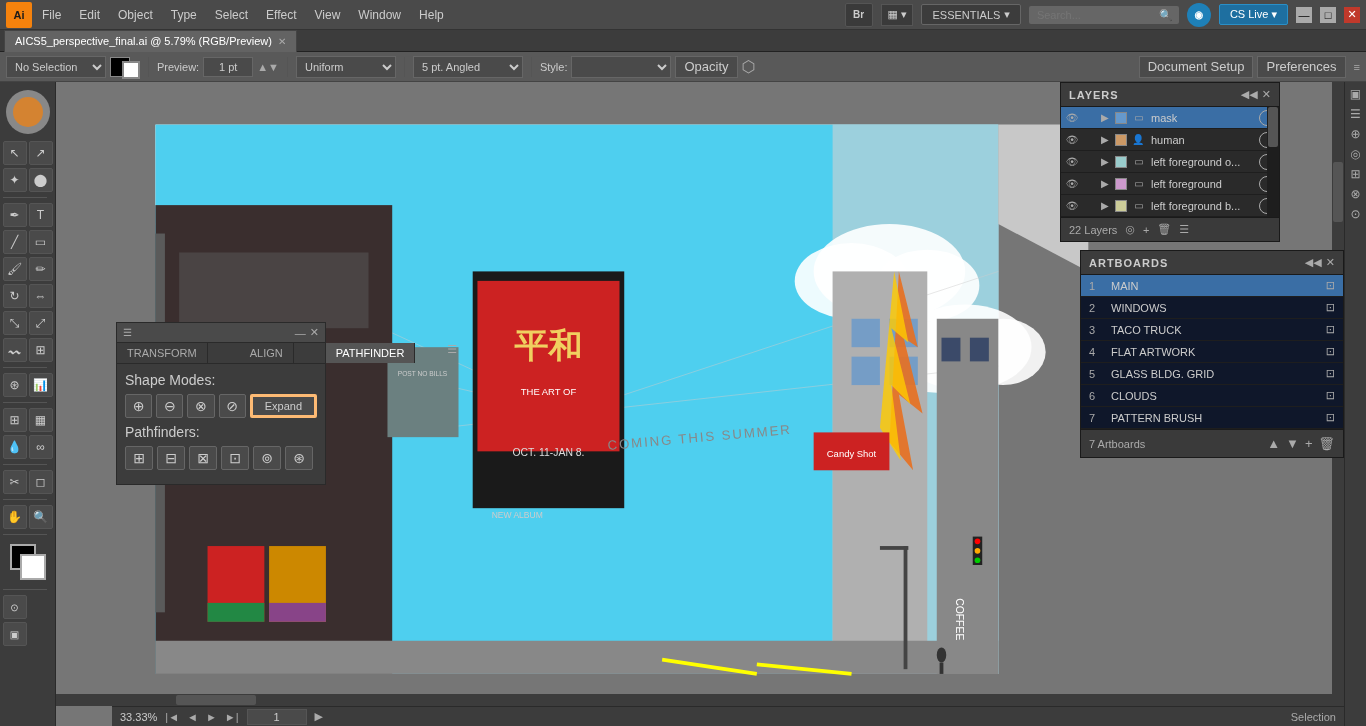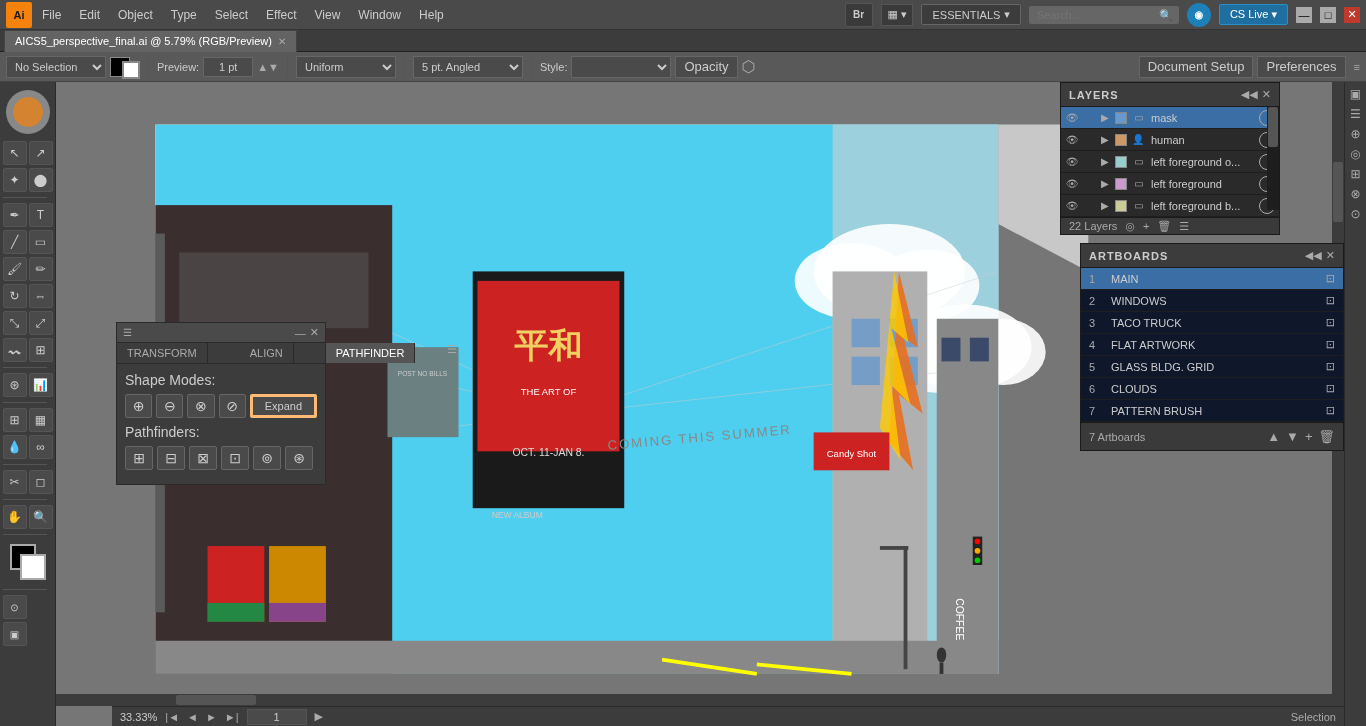--- a/index.html
+++ b/index.html
@@ -68,21 +68,21 @@
 
     .layer-row { display: flex; align-items: center; height: 22px; border-bottom: 1px solid #1e1e1e; padding: 0 4px; gap: 4px; cursor: pointer; }
     .layer-row.selected { background: #3a6ea5; }
     .layer-eye { width: 14px; height: 14px; color: #aaa; font-size: 10px; display: flex; align-items: center; justify-content: center; }
     .layer-lock { width: 14px; height: 14px; color: #aaa; font-size: 10px; display: flex; align-items: center; justify-content: center; }
     .layer-arrow { width: 10px; color: #aaa; font-size: 10px; }
     .layer-color { width: 12px; height: 12px; border: 1px solid #888; flex-shrink: 0; }
     .layer-icon { width: 16px; height: 16px; display: flex; align-items: center; justify-content: center; color: #aaa; font-size: 10px; }
     .layer-name { flex: 1; color: #ccc; font-size: 11px; overflow: hidden; text-overflow: ellipsis; white-space: nowrap; }
 
-    .panel-footer { background: #3a3a3a; height: 17px; display: flex; align-items: center; padding: 0 8px; gap: 8px; border-top: 1px solid #1a1a1a; }
+    .panel-footer { background: #3a3a3a; height: 24px; display: flex; align-items: center; padding: 0 8px; gap: 8px; border-top: 1px solid #1a1a1a; }
     .footer-label { color: #aaa; font-size: 11px; }
     .footer-btn { color: #aaa; font-size: 11px; cursor: pointer; }
     .artboard-row { display: flex; align-items: center; height: 22px; border-bottom: 1px solid #1e1e1e; padding: 0 8px; gap: 8px; cursor: pointer; }
     .artboard-row.selected { background: #3a6ea5; }
     .artboard-num { color: #aaa; font-size: 11px; width: 14px; }
     .artboard-name { flex: 1; color: #ccc; font-size: 11px; }
     .artboard-icon { color: #aaa; font-size: 11px; }
 
     .artboards-footer { background: #3a3a3a; height: 28px; display: flex; align-items: center; padding: 0 8px; gap: 6px; border-top: 1px solid #1a1a1a; }
     .artboards-footer-label { color: #aaa; font-size: 11px; flex: 1; }

